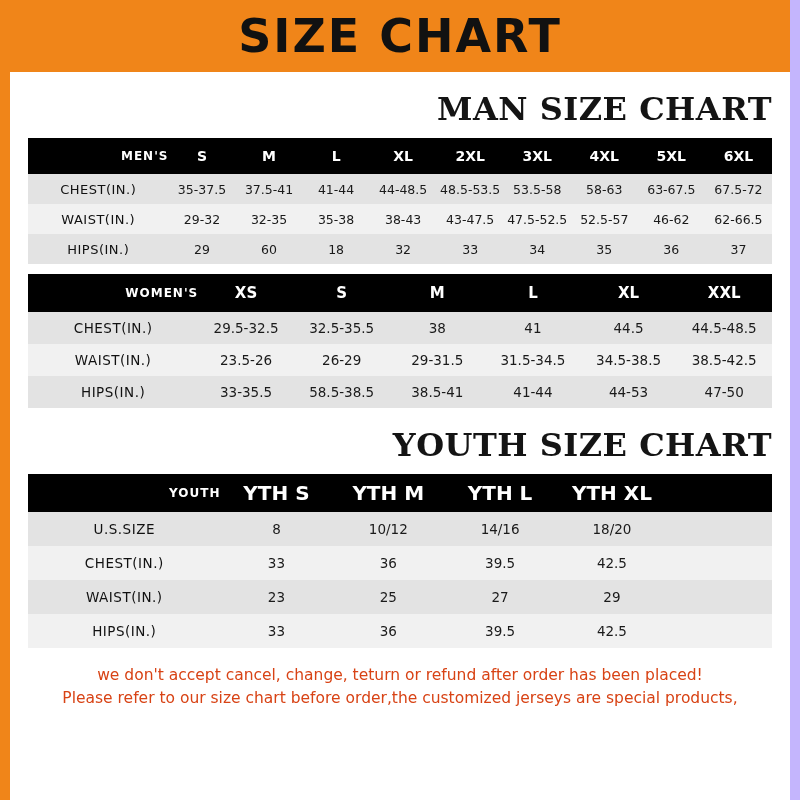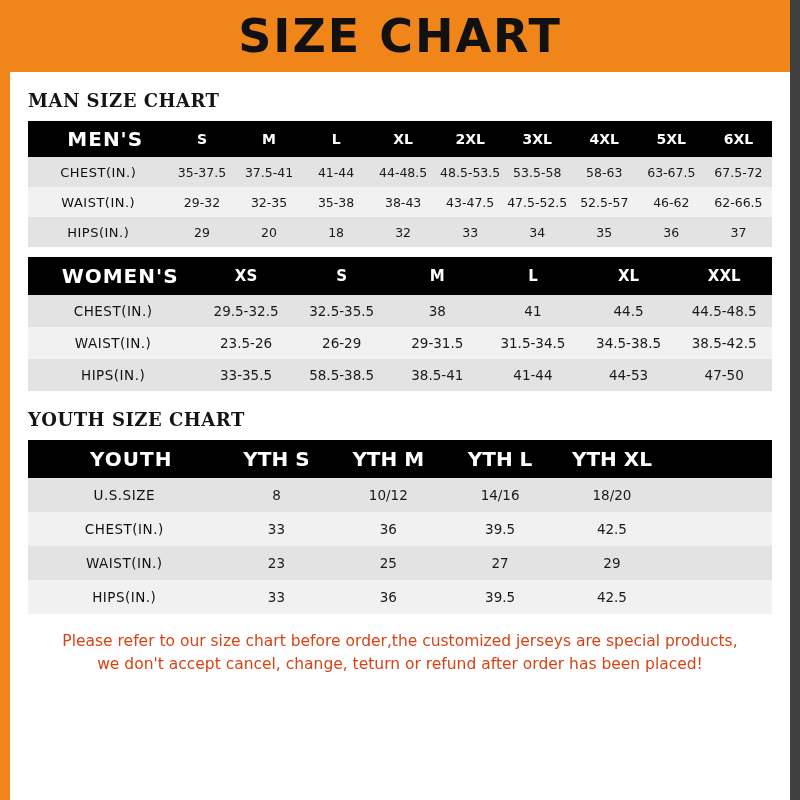--- a/index.html
+++ b/index.html
@@ -12,21 +12,21 @@
     background: #ffffff;
     font-family: "DejaVu Sans", sans-serif;
     overflow: hidden;
   }
   .page {
     position: relative;
     width: 800px;
     height: 800px;
     box-sizing: border-box;
     border-left: 10px solid #f08519;
-    border-right: 10px solid #404040;
+    border-right: 10px solid #c4b5fd;
     background: #ffffff;
   }
   .banner {
     height: 72px;
     background: #f08519;
     display: flex;
     align-items: center;
     justify-content: center;
   }
   .banner-title {
@@ -35,24 +35,24 @@
     font-size: 46px;
     letter-spacing: 2px;
     color: #111111;
     line-height: 1;
   }
   .content {
     padding: 0 18px;
     box-sizing: border-box;
   }
   .section-title {
-    text-align: left;
+    text-align: right;
     font-family: "DejaVu Serif", serif;
     font-weight: bold;
-    font-size: 18px;
+    font-size: 32px;
     color: #141414;
     letter-spacing: 0.5px;
   }
   .t-man { margin-top: 18px; }
   .t-women { margin-top: 24px; }
   .t-youth { margin-top: 18px; }
 
   table.size-table {
     width: 100%;
     border-collapse: collapse;
@@ -69,23 +69,23 @@
     font-family: "DejaVu Sans", sans-serif;
   }
   table.size-table thead th {
     background: #000000;
     color: #ffffff;
     font-weight: bold;
     font-size: 14px;
     height: 36px;
   }
   table.size-table thead th.corner {
-    text-align: center;
+    text-align: right;
     padding-left: 14px;
-    font-size: 20px;
+    font-size: 12px;
     letter-spacing: 1px;
   }
   table.size-table tbody tr.odd td { background: #e3e3e3; }
   table.size-table tbody tr.even td { background: #f1f1f1; }
   table.size-table tbody td.rowlabel {
     font-size: 13px;
     color: #111111;
     letter-spacing: 0.5px;
     text-align: center;
   }
@@ -158,21 +158,21 @@
           <td>38-43</td>
           <td>43-47.5</td>
           <td>47.5-52.5</td>
           <td>52.5-57</td>
           <td>46-62</td>
           <td>62-66.5</td>
         </tr>
         <tr class="odd">
           <td class="rowlabel">HIPS(IN.)</td>
           <td>29</td>
-          <td>20</td>
+          <td>60</td>
           <td>18</td>
           <td>32</td>
           <td>33</td>
           <td>34</td>
           <td>35</td>
           <td>36</td>
           <td>37</td>
         </tr>
       </tbody>
     </table>
@@ -262,18 +262,18 @@
           <td>33</td>
           <td>36</td>
           <td>39.5</td>
           <td>42.5</td>
           <td></td>
         </tr>
       </tbody>
     </table>
 
     <div class="note">
+      <span class="note-line">we don't accept cancel, change, teturn or refund after order has been placed!</span>
       <span class="note-line">Please refer to our size chart before order,the customized jerseys are special products,</span>
-      <span class="note-line">we don't accept cancel, change, teturn or refund after order has been placed!</span>
     </div>
 
   </div>
 </div>
 
 </body></html>

